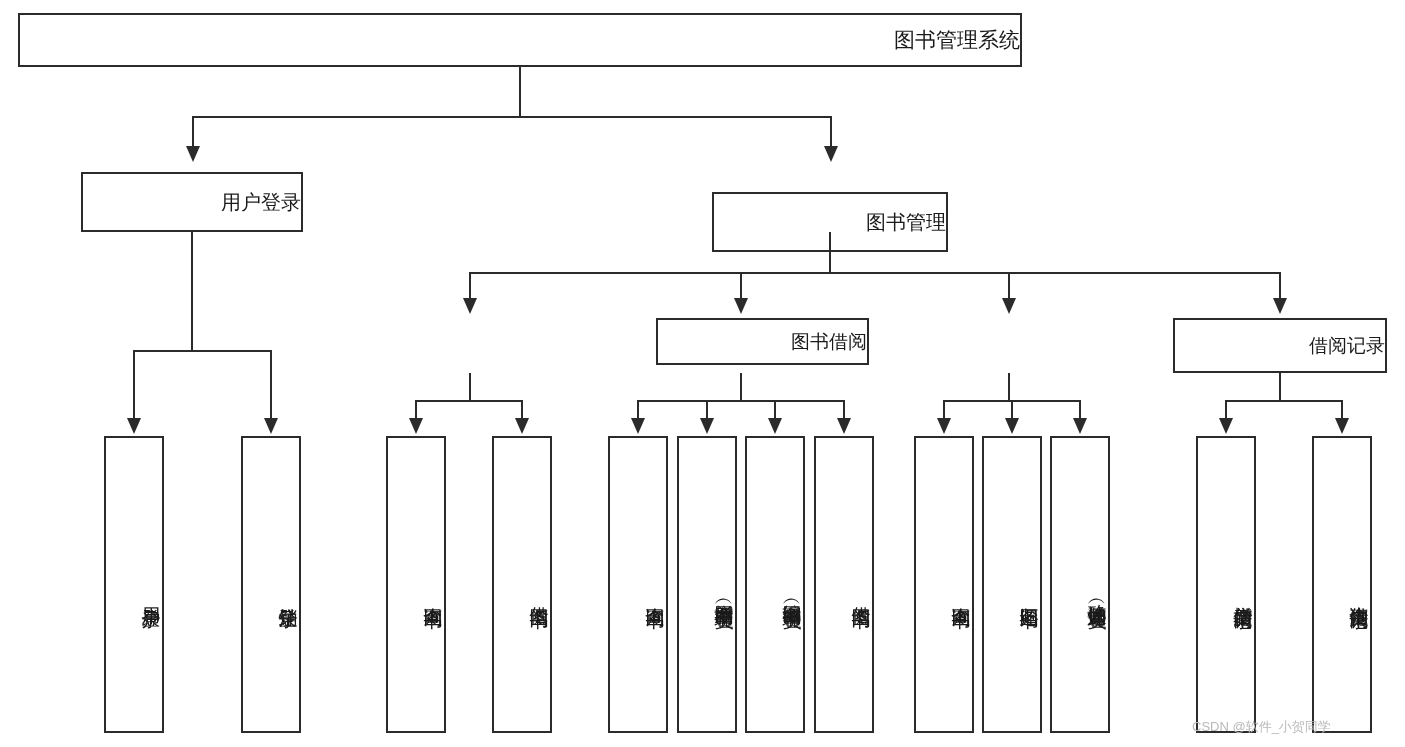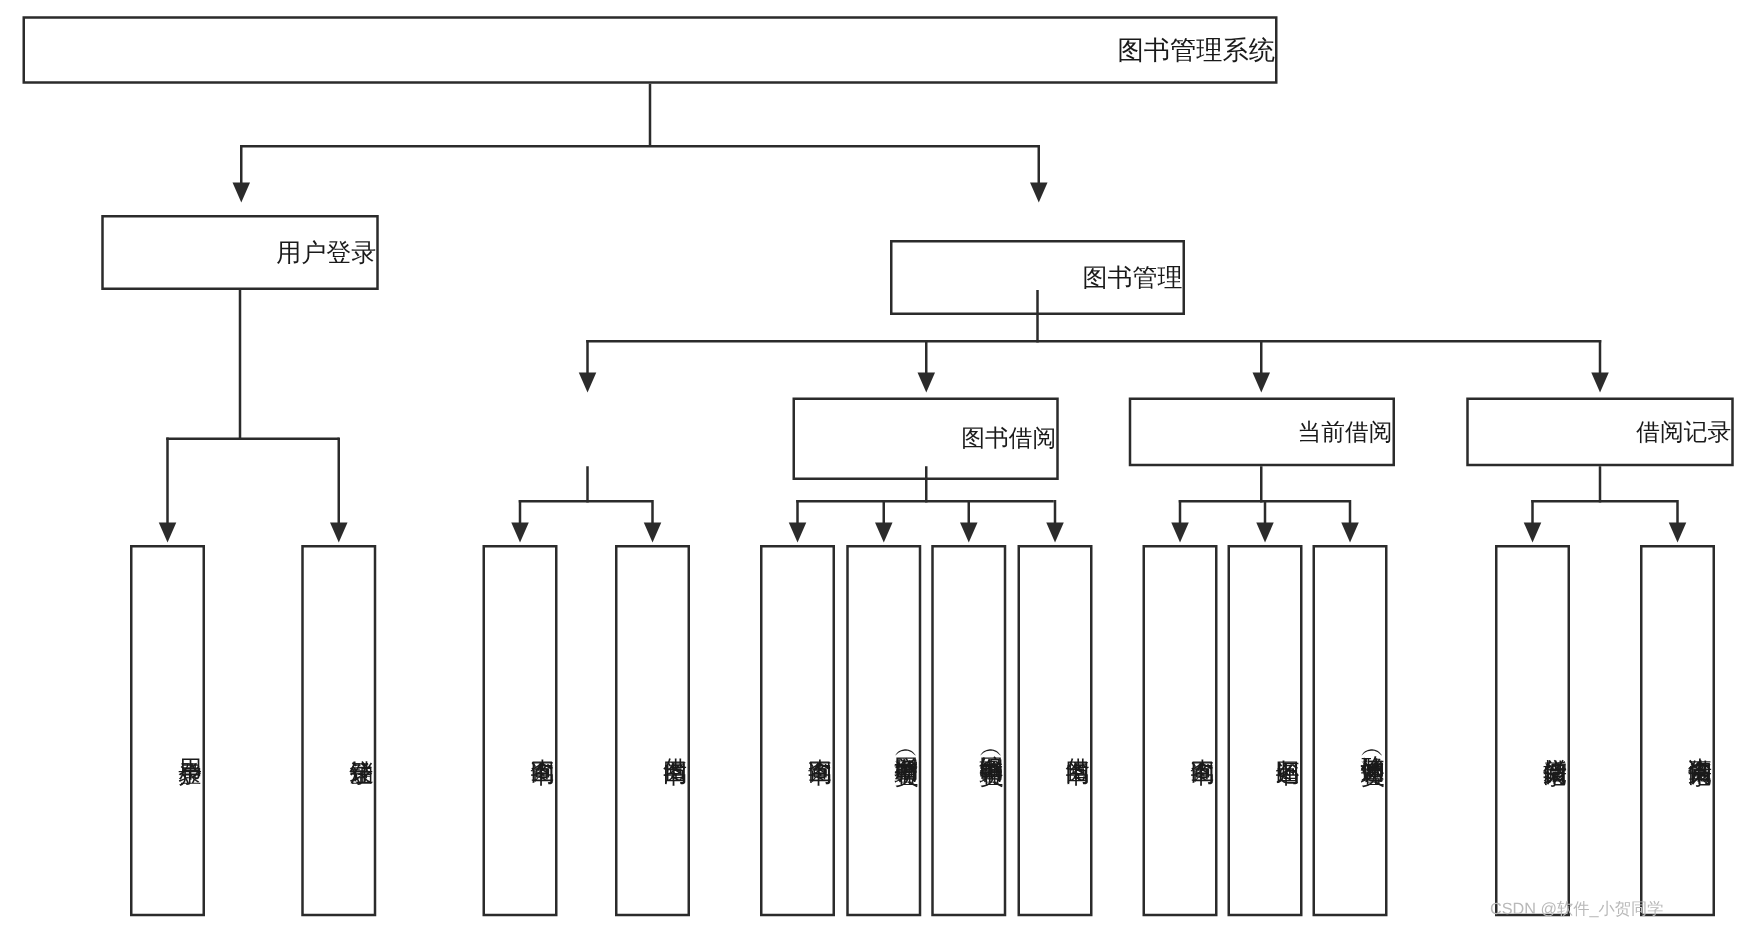--- a/index.html
+++ b/index.html
@@ -126,25 +126,22 @@
 
   <div class="vline" style="left:740px; top:272px; width:2px; height:28px;"></div>
   <div class="arrow" style="left:734px; top:298px;"></div>
 
   <div class="vline" style="left:1008px; top:272px; width:2px; height:28px;"></div>
   <div class="arrow" style="left:1002px; top:298px;"></div>
 
   <div class="vline" style="left:1279px; top:272px; width:2px; height:28px;"></div>
   <div class="arrow" style="left:1273px; top:298px;"></div>
 
-  <div class="node sub" style="left:634px; top:318px; width:213px; height:66px;">
+  <div class="node sub" style="left:656px; top:318px; width:213px; height:47px;">
     <span>图书借阅</span>
-  </div>
-  <div class="node sub" style="left:903px; top:318px; width:213px; height:55px;">
-    <span>当前借阅</span>
   </div>
   <div class="node sub" style="left:1173px; top:318px; width:214px; height:55px;padding-left:45px;">
     <span>借阅记录</span>
   </div>
 
   <div class="vline" style="left:469px; top:373px; width:2px; height:29px;"></div>
   <div class="hline" style="left:415px; top:400px; width:107px; height:2px;"></div>
   <div class="vline" style="left:415px; top:400px; width:2px; height:20px;"></div>
   <div class="arrow" style="left:409px; top:418px;"></div>
   <div class="vline" style="left:521px; top:400px; width:2px; height:20px;"></div>

